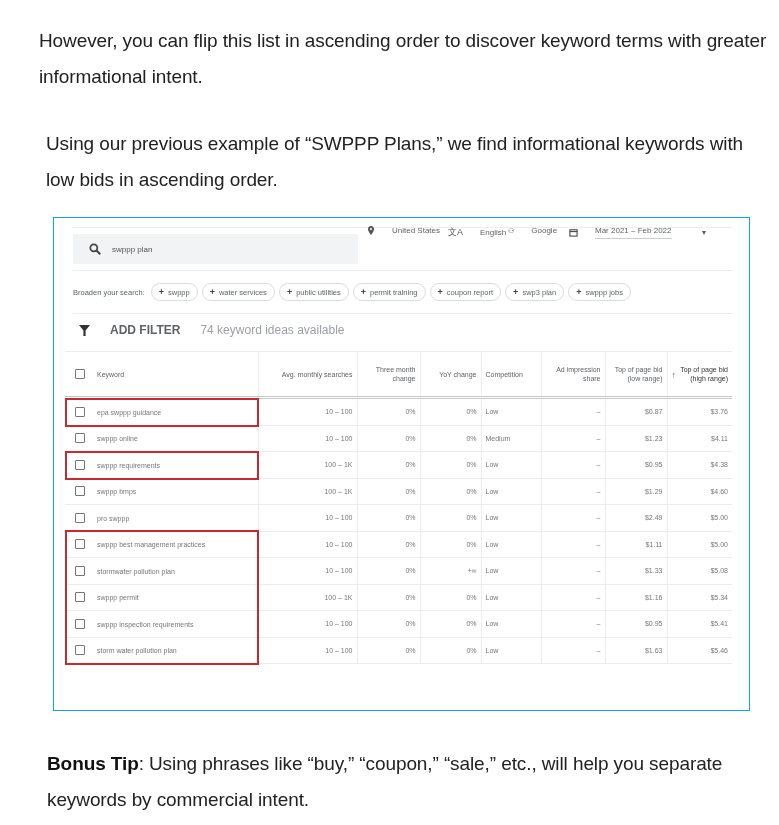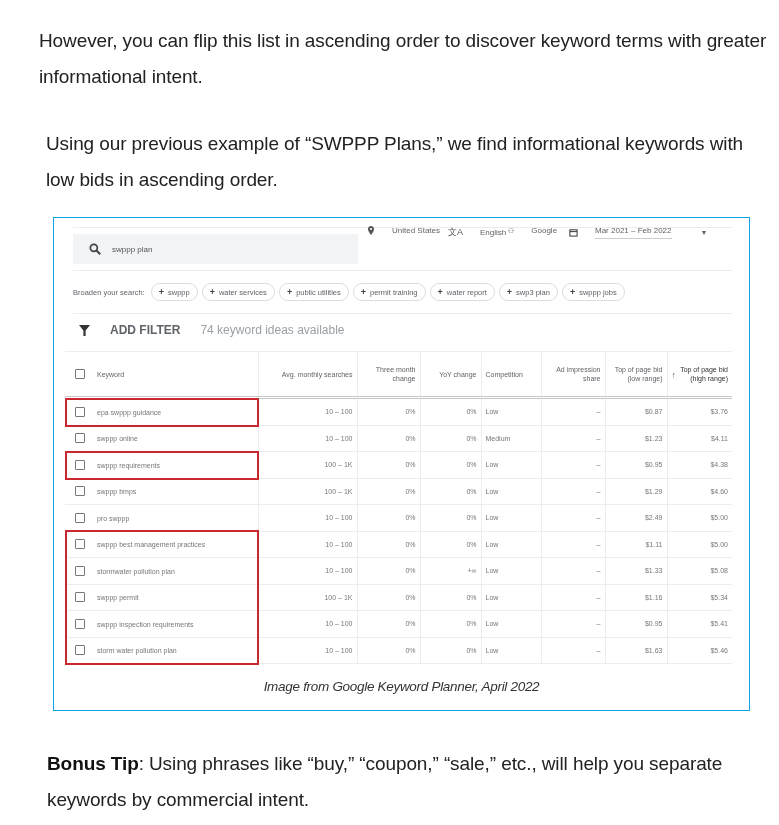--- a/index.html
+++ b/index.html
@@ -112,21 +112,21 @@
       <span class="chip">
           <span class="plus">+</span>
           <span>public utilities</span>
         </span>
       <span class="chip">
           <span class="plus">+</span>
           <span>permit training</span>
         </span>
       <span class="chip">
           <span class="plus">+</span>
-          <span>water report</span>
+          <span>coupon report</span>
         </span>
       <span class="chip">
           <span class="plus">+</span>
           <span>swp3 plan</span>
         </span>
       <span class="chip">
           <span class="plus">+</span>
           <span>swppp jobs</span>
         </span>
     </div>
@@ -268,16 +268,15 @@
         </tbody>
     </table>
 
     <div id="hl-layer">
         <div class="hl" style="left: 0px; width: 194px; top: 180px; height: 29.4px; border-color: rgb(200, 40, 46);"></div>
         <div class="hl" style="left: 0px; width: 194px; top: 232.8px; height: 29.4px; border-color: rgb(200, 40, 46);"></div>
         <div class="hl" style="left: 0px; width: 194px; top: 312px; height: 135px; border-color: rgb(200, 40, 46);"></div>
       </div>
   </div>
 
-  <div class="caption">Image from Google Keyword Planner, April 2022</div>
 </div>
 
 <p class="para" id="p3" style="margin:8px"><b>Bonus Tip</b><span>: Using phrases like “buy,” “coupon,” “sale,” etc., will help you separate keywords by commercial intent.</span></p>
 
 </body></html>

